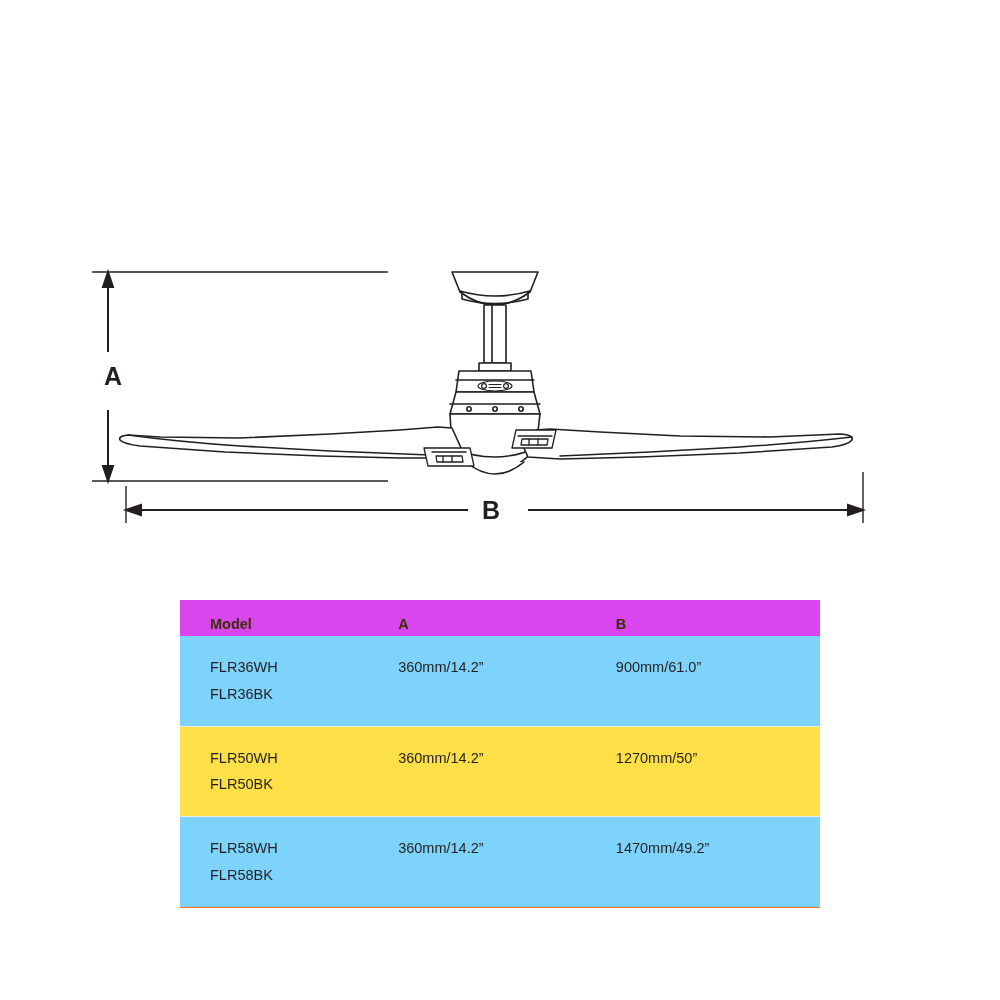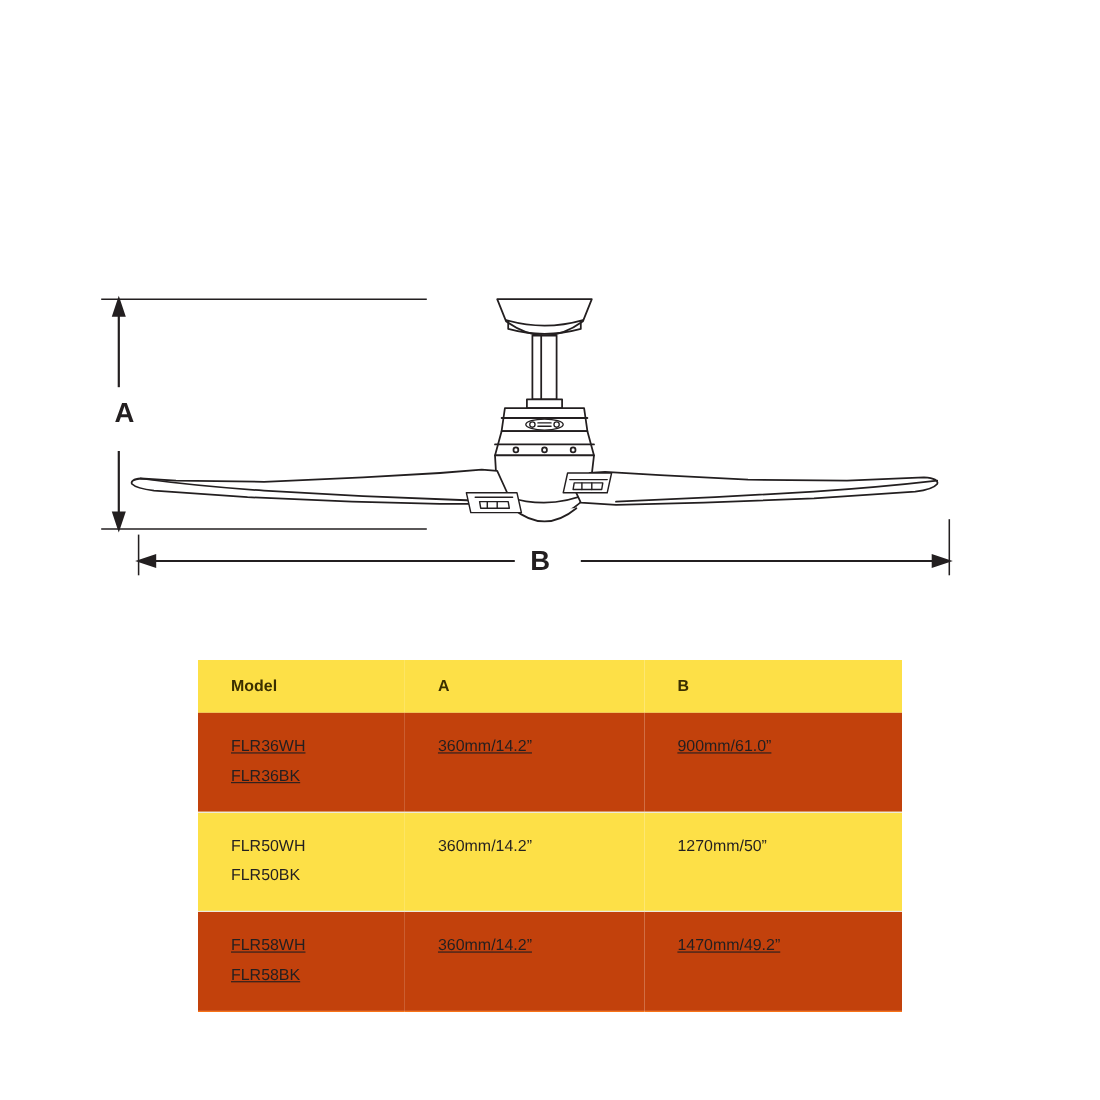--- a/index.html
+++ b/index.html
@@ -49,46 +49,45 @@
   
   #spec-table {
     position: absolute;
     left: 180px;
     top: 600px;
     width: 640px;
     border-collapse: collapse;
     font-size: 14.5px;
   }
   #spec-table th {
-    background: #fde047;
+    background: #d946ef;
     color: #3a2f00;
     text-align: left;
     font-weight: bold;
     font-size: 14.5px;
-    padding: 16px 0 16px 30px;
+    padding: 16px 0 4px 30px;
     border: none;
   }
   #spec-table th.col-model { width: 185px; }
   #spec-table th.col-a { width: 218px; padding-left: 30px; }
   #spec-table th.col-b { width: 237px; padding-left: 30px; }
 
   #spec-table td {
     padding: 18px 0 18px 30px;
     vertical-align: top;
     color: #231f20;
     border-bottom: 1px solid #ececec;
     line-height: 1.85;
     font-size: 14.5px;
   }
   #spec-table tr.row-alt td {
     background: #fde047;
   }
   #spec-table tr.row-plain td {
-    background: #c2410c;
-    text-decoration: underline;
+    background: #7dd3fc;
   }
   #spec-table tbody tr:last-child td {
     border-bottom: 1px solid #f97316;
   }
   .model-line { display: block; }
 </style>
 </head>
 <body>
 
 <div id="diagram-area">

